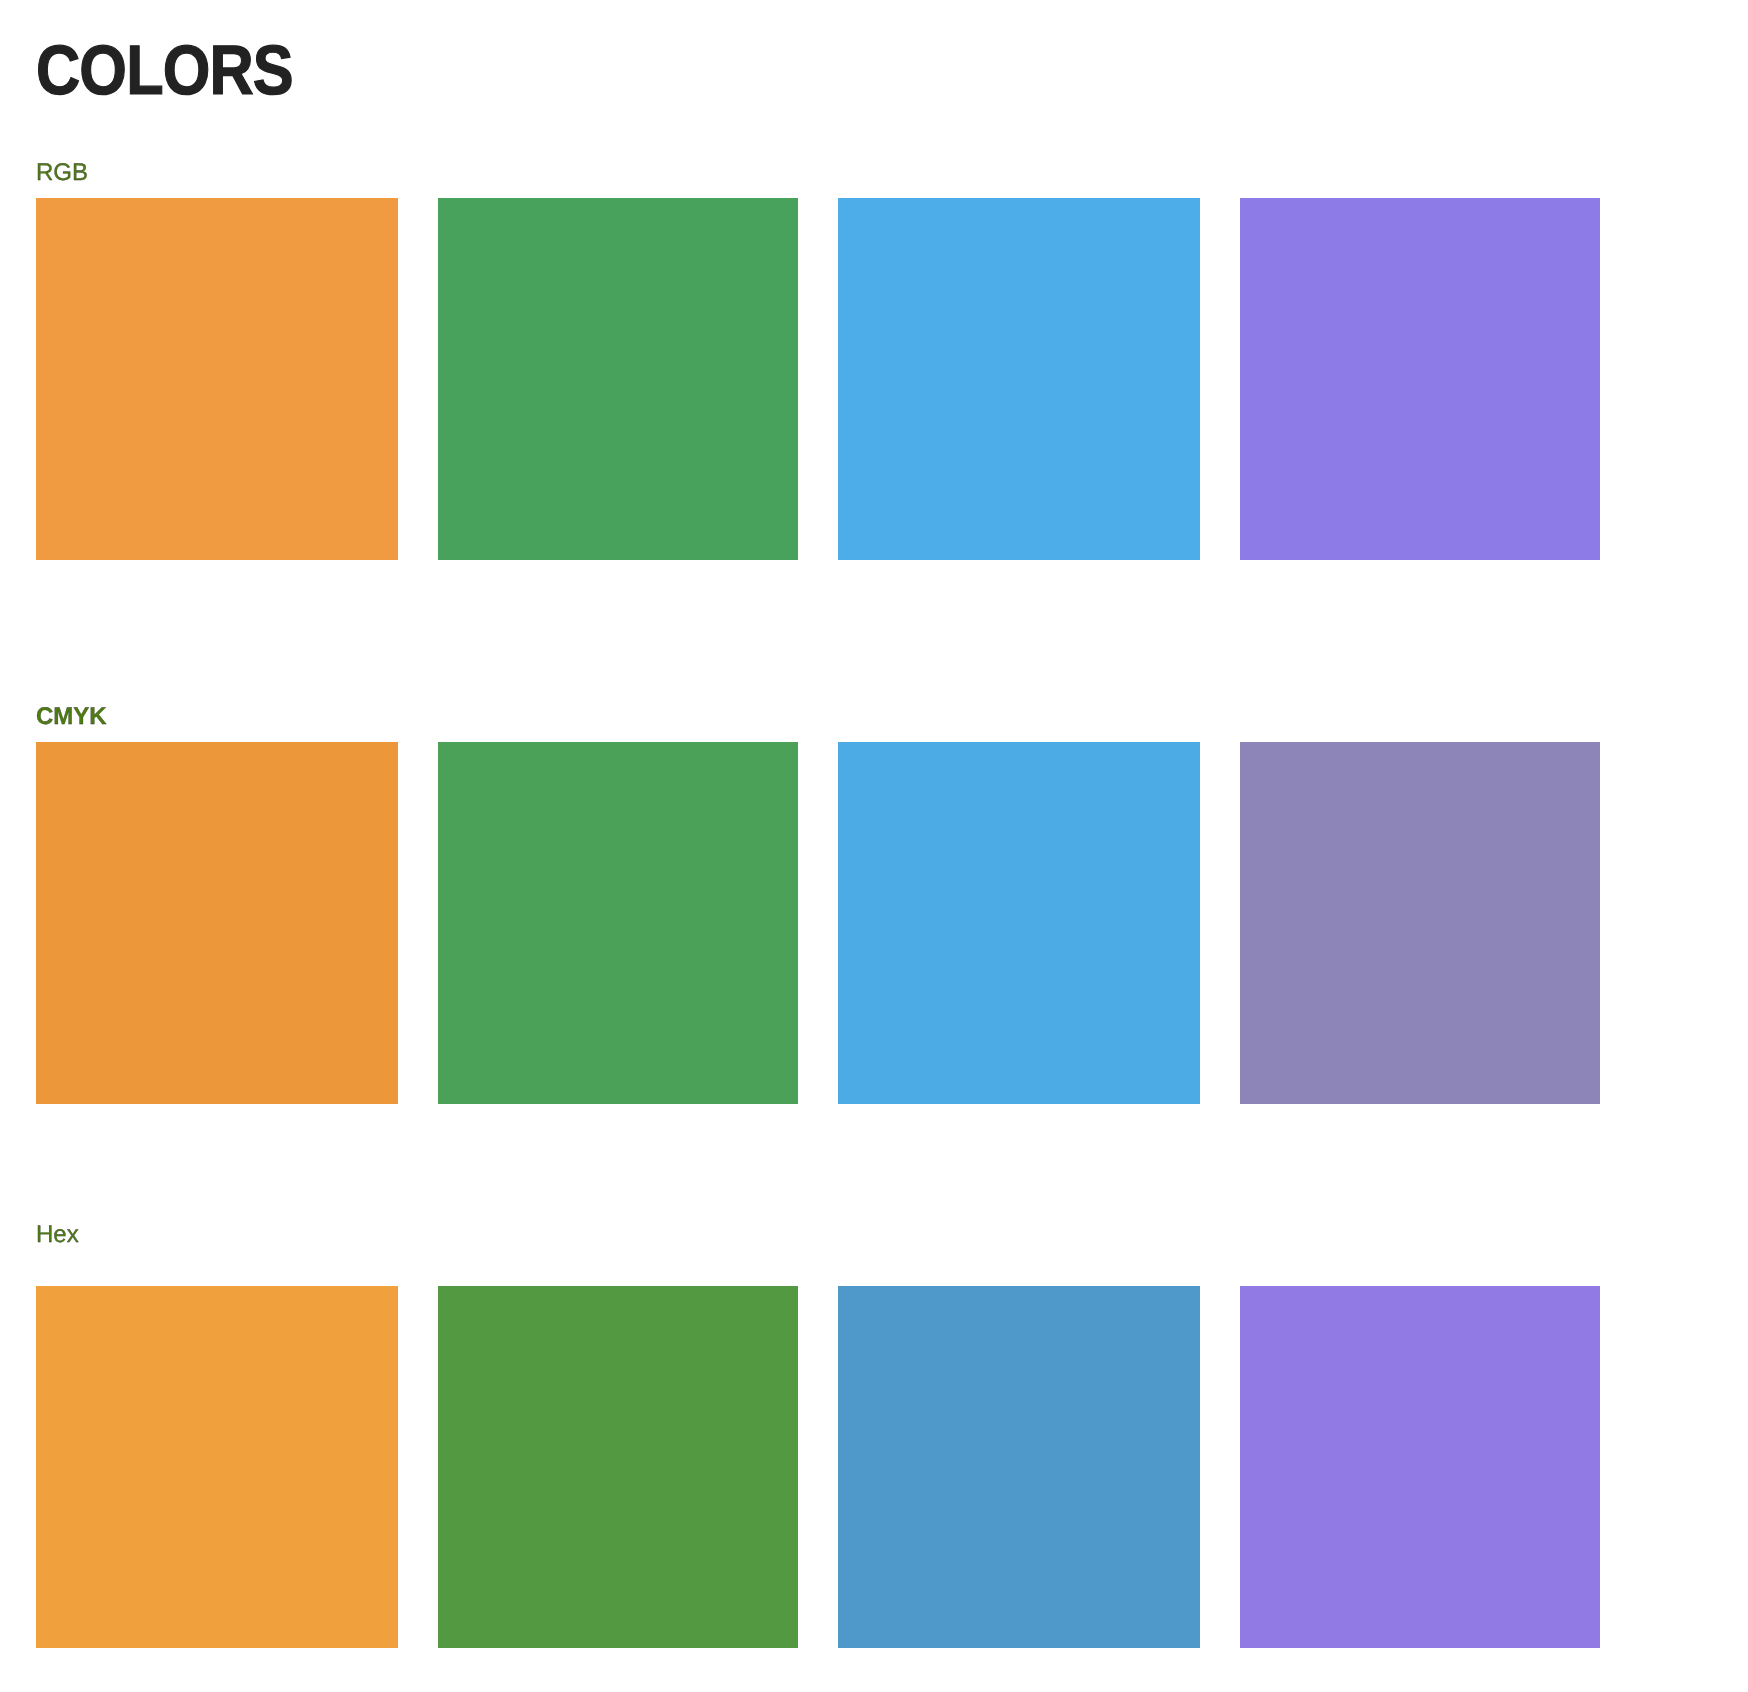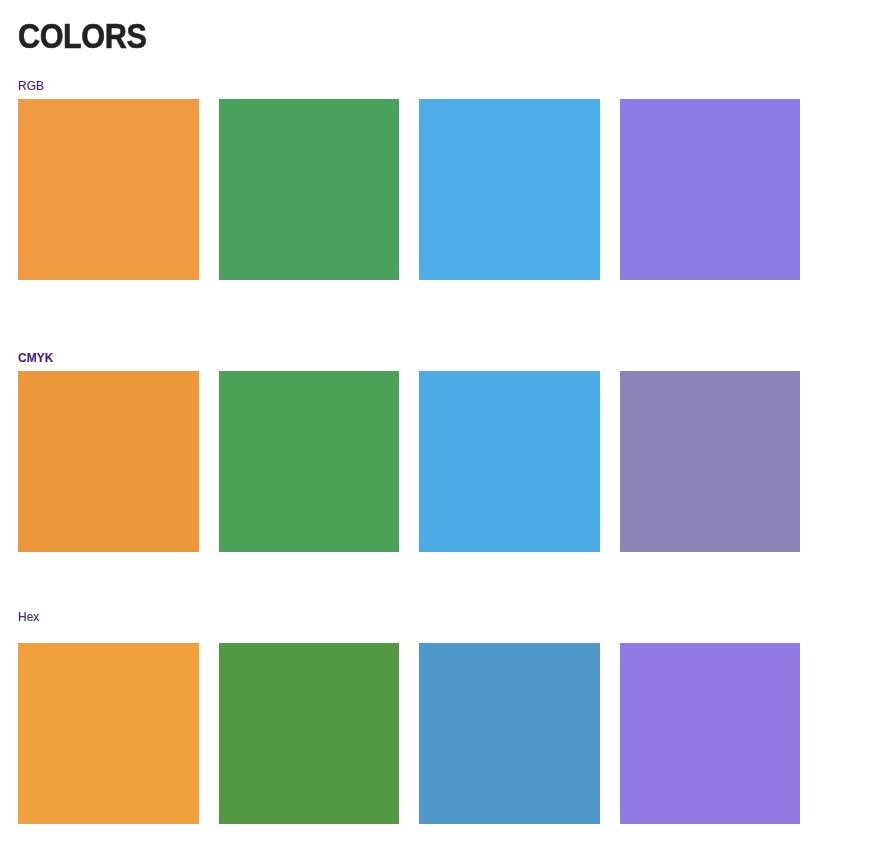--- a/index.html
+++ b/index.html
@@ -22,21 +22,21 @@
     transform:scaleX(0.875); transform-origin:left top; letter-spacing:-0.5px;
     -webkit-backface-visibility:hidden; backface-visibility:hidden;
     white-space:nowrap;
   }
 
   
   .color-section{ position:absolute; left:0; top:0; width:874px; height:846px; }
 
   .section-label{
     position:absolute; left:18px;
-    font-size:12px; line-height:1; color:#4c1d95;
+    font-size:12px; line-height:1; color:#4d7c0f;
     -webkit-text-stroke:0.15px #333333;
     white-space:nowrap;
     -webkit-backface-visibility:hidden; backface-visibility:hidden;
   }
   .color-section.rgb  > .section-label { top:79.9px; }
   .color-section.cmyk > .section-label { top:351.9px;font-weight:bold; }
   .color-section.hex  > .section-label { top:611px; }
 
   .swatch-row{
     position:absolute; left:18px;

